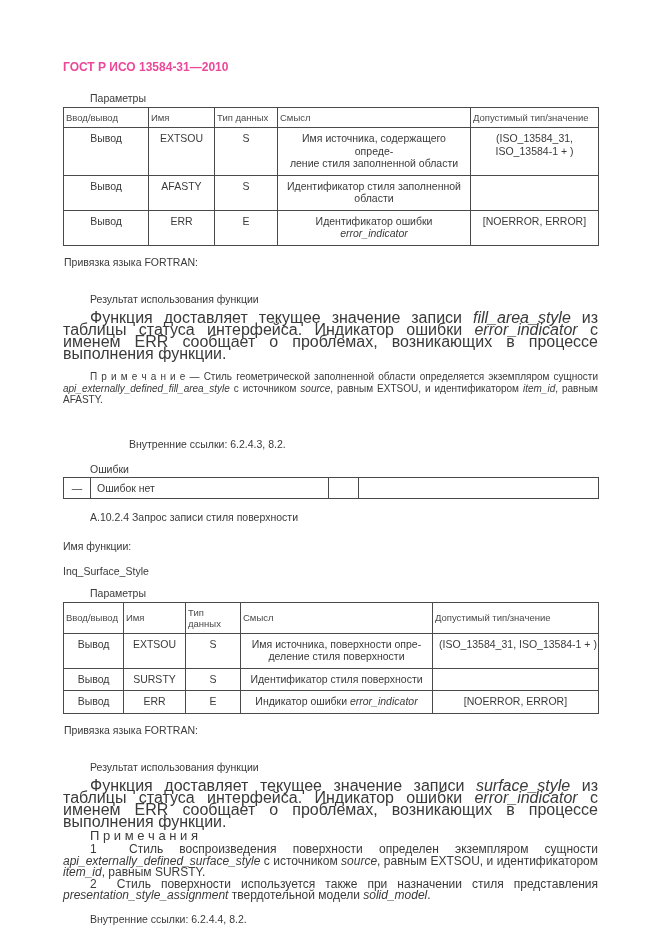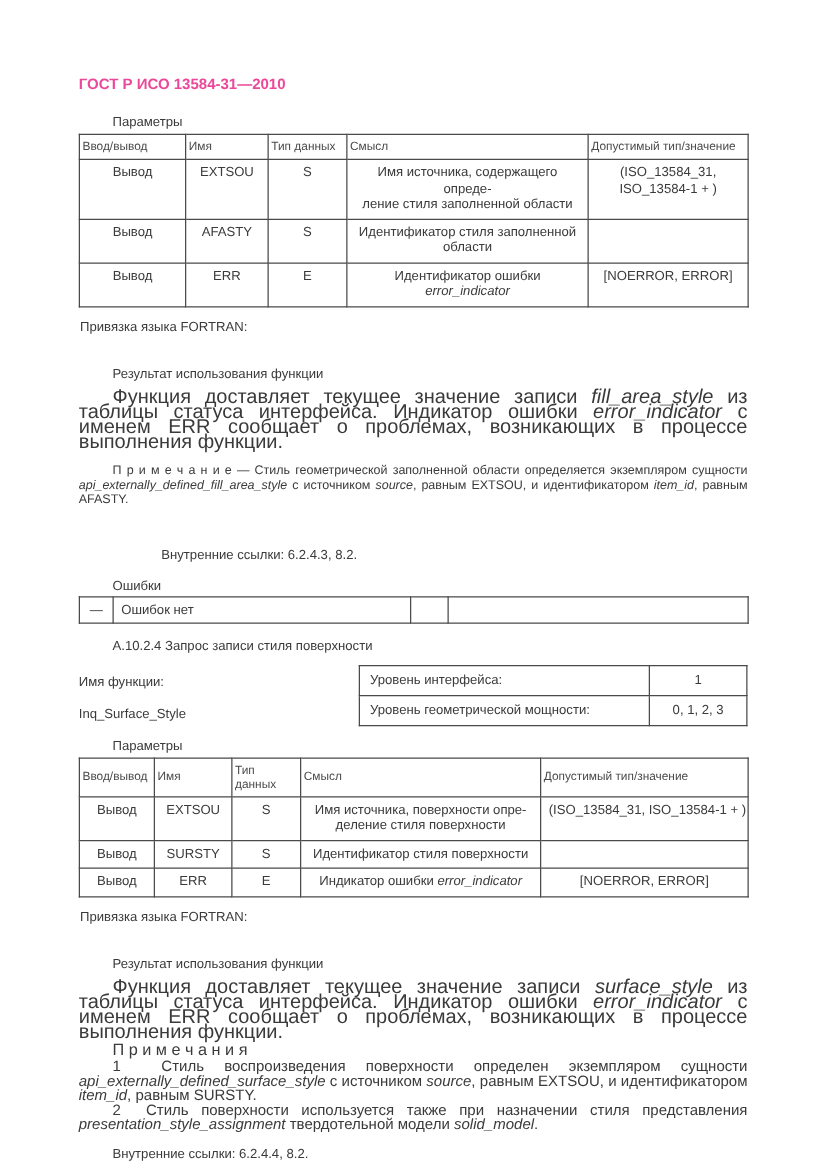--- a/index.html
+++ b/index.html
@@ -136,36 +136,20 @@
 </tbody>
   </table>
 
 <div class="section-heading">А.10.2.4 Запрос записи стиля поверхности</div>
 
 <div class="fn-level-row">
   <div class="fn-left">
     <div>Имя функции:</div>
     <div class="fn-name">Inq_Surface_Style</div>
   </div>
-  <table class="ltable">
-    <colgroup>
-        <col style="width:232px">
-        <col style="width:78px">
-      </colgroup>
-    <tbody>
-        <tr>
-      <td>Уровень интерфейса:</td>
-      <td class="lval">1</td>
-    </tr>
-    <tr>
-      <td>Уровень геометрической мощности:</td>
-      <td class="lval">0, 1, 2, 3</td>
-    </tr>
-  </tbody>
-    </table>
 </div>
 
 <div class="params-label2">Параметры</div>
 
 <table class="ptable">
   <colgroup>
       <col style="width:60px">
       <col style="width:62px">
       <col style="width:55px">
       <col style="width:192px">

